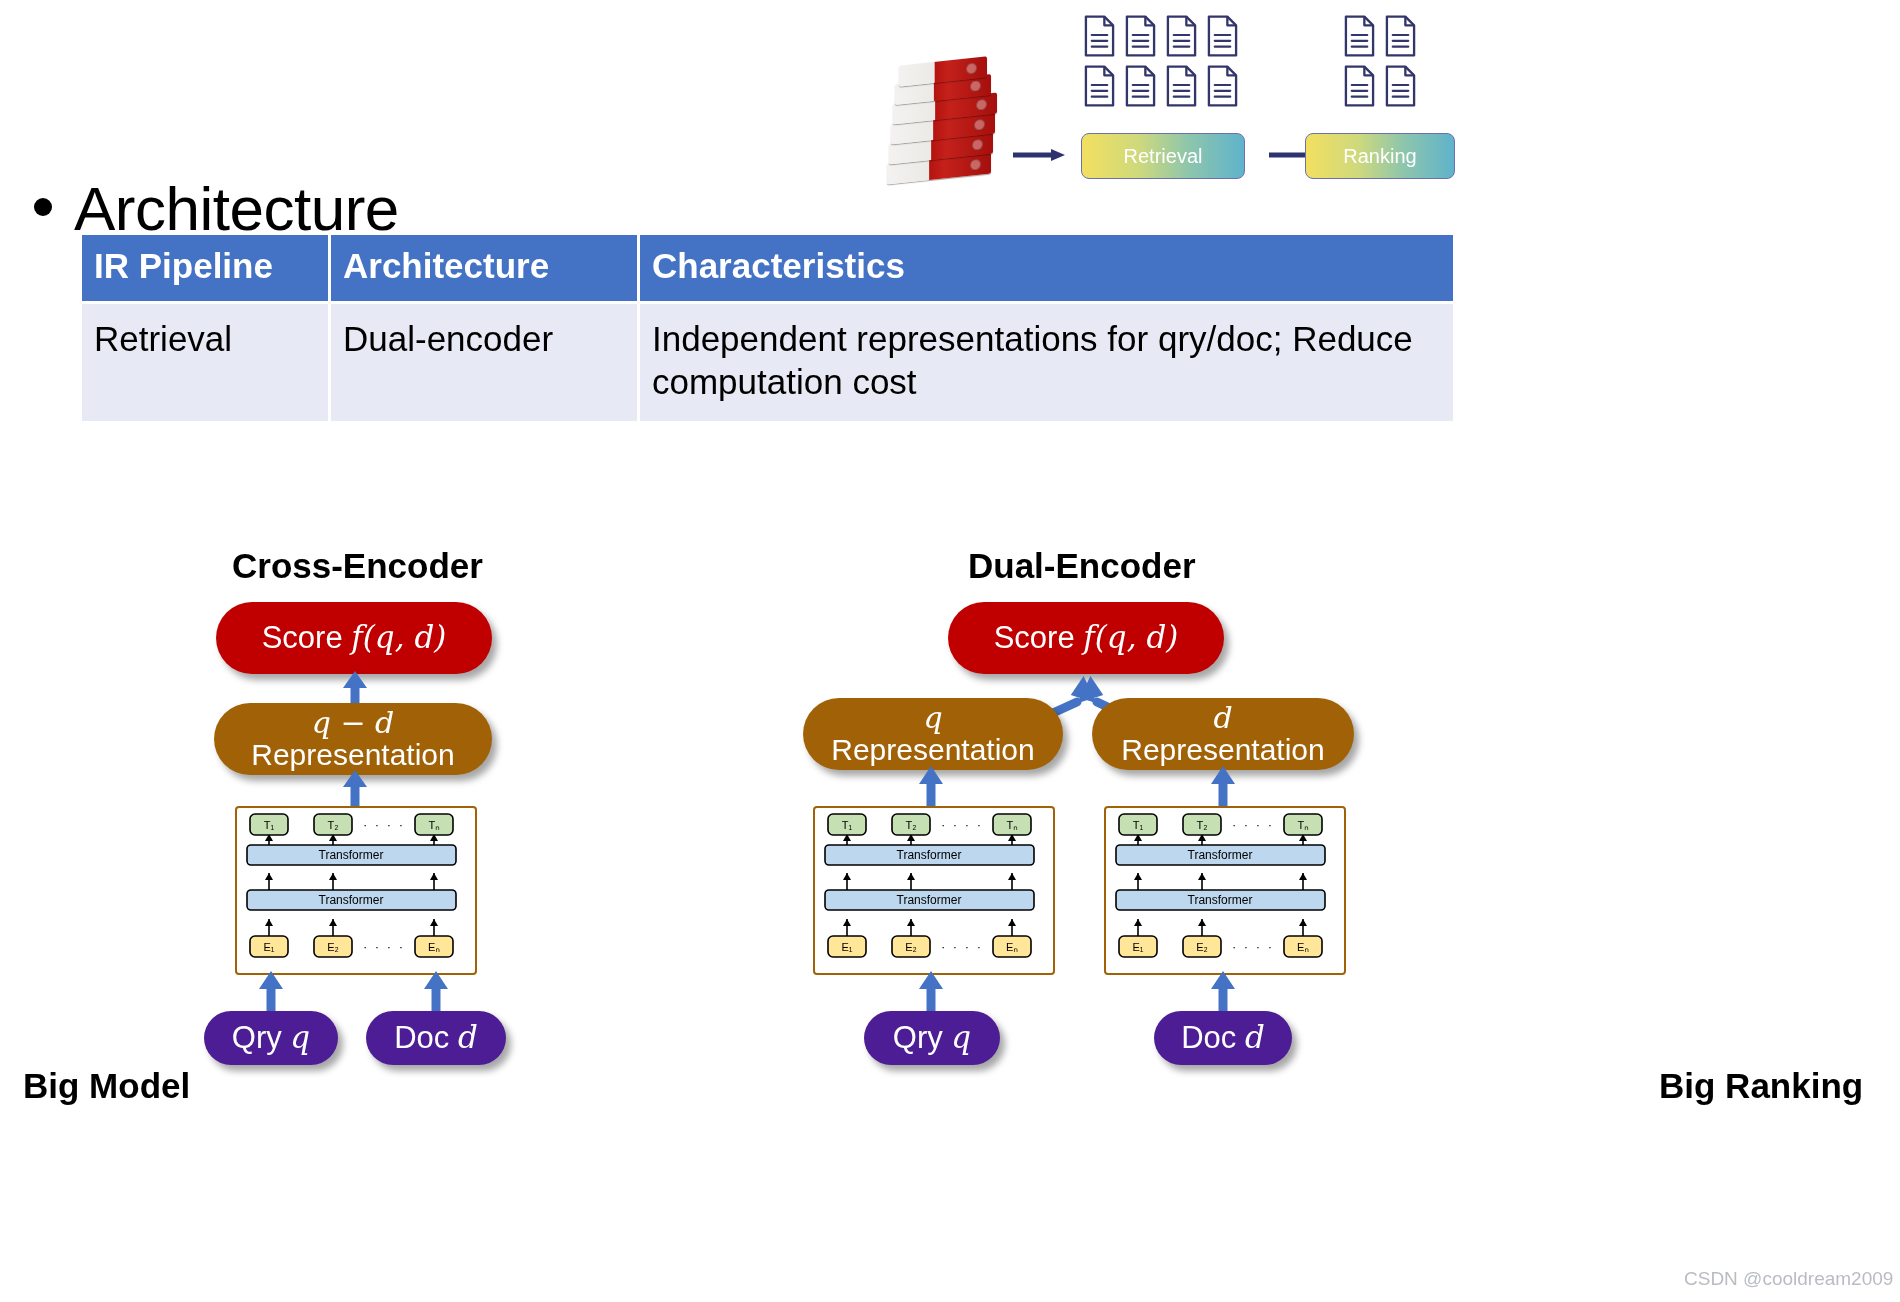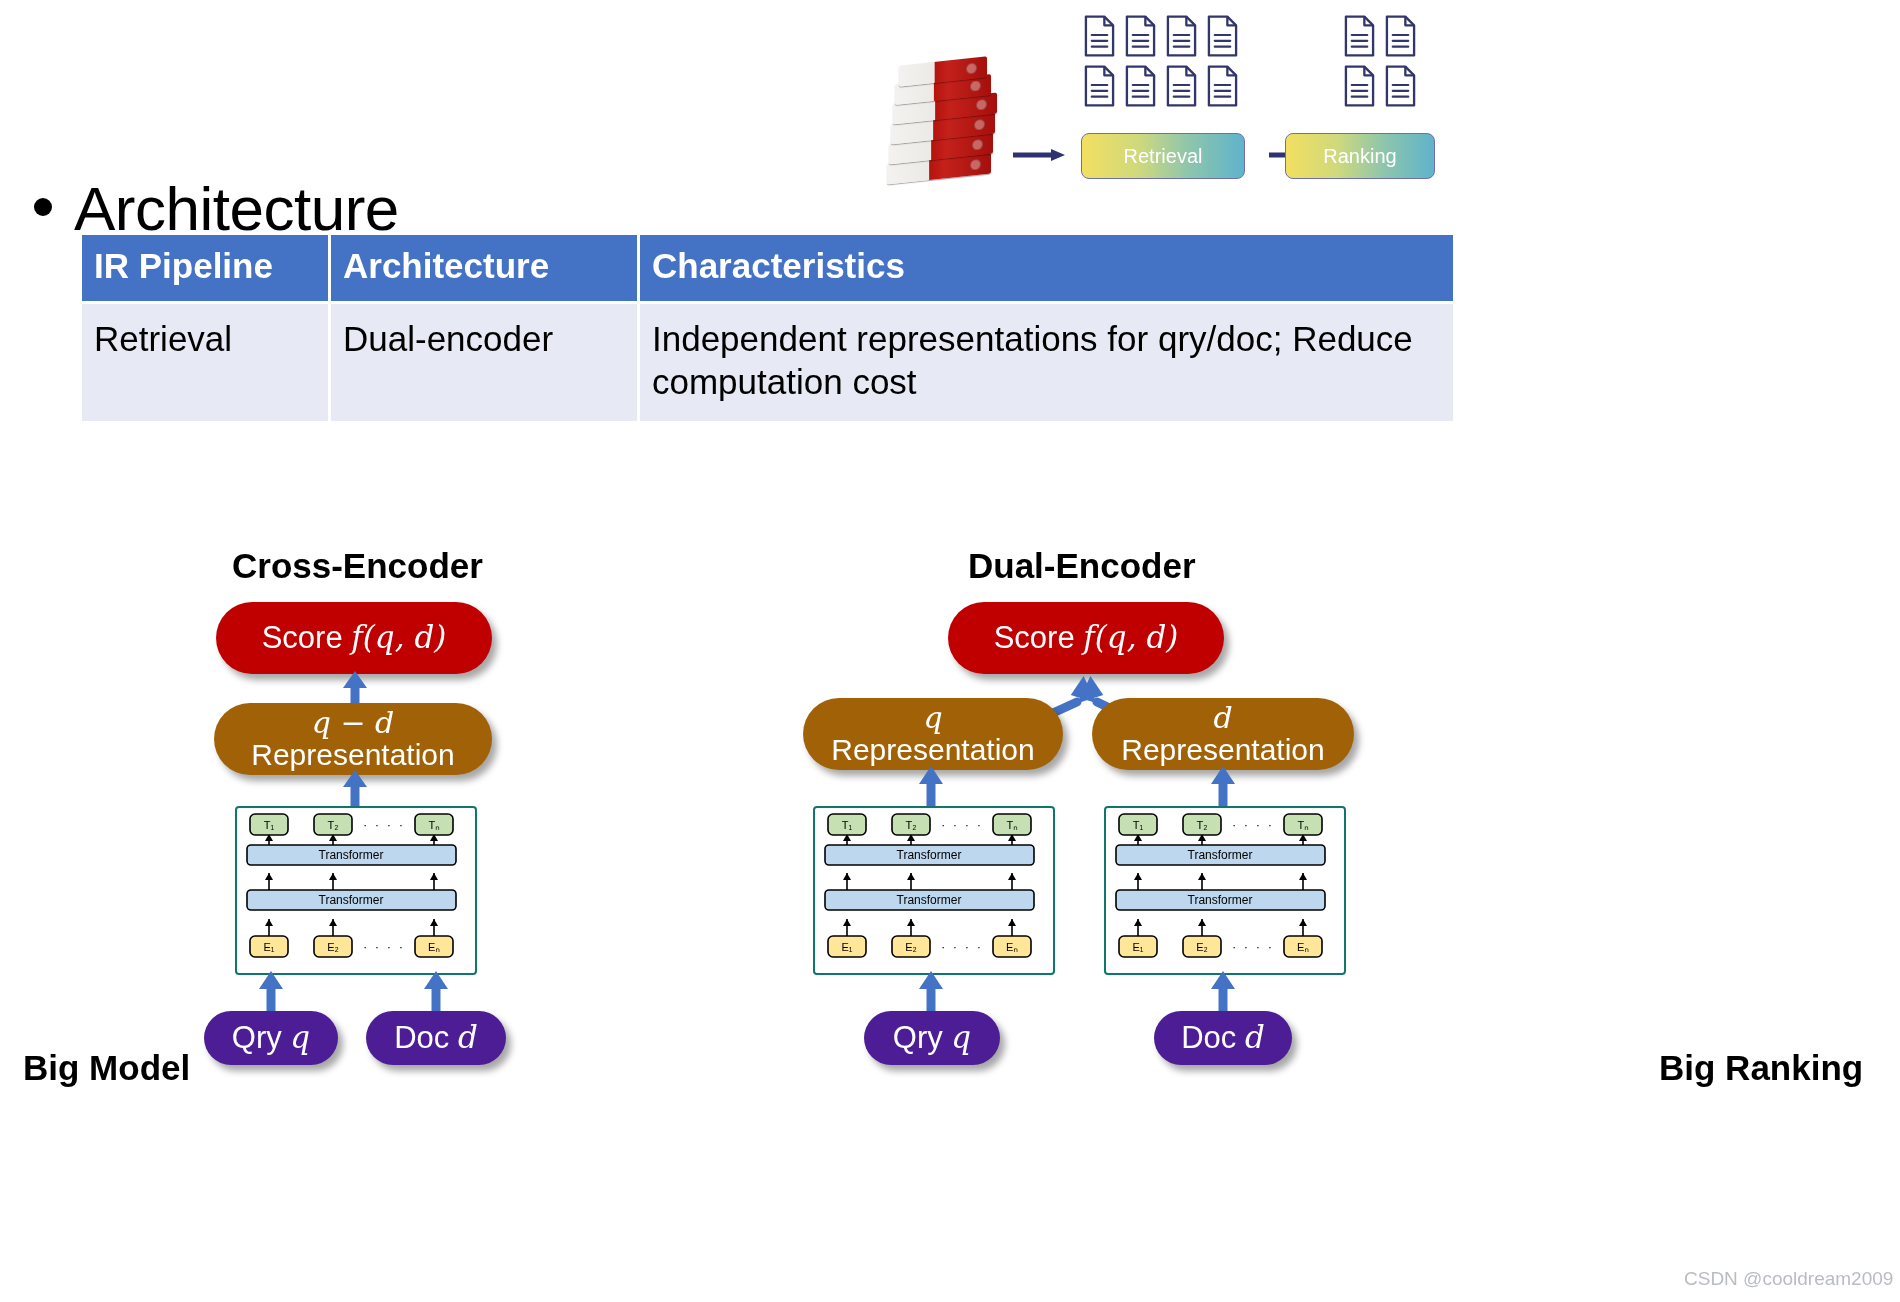--- a/index.html
+++ b/index.html
@@ -102,21 +102,21 @@
     border-radius: 8px;
     border: 1px solid #6e6fae;
     background: linear-gradient(90deg, #f2df60 0%, #cfd97c 35%, #8fc6ab 65%, #5fb3cb 100%);
     color: #fff;
     font-size: 20px;
     display: flex;
     align-items: center;
     justify-content: center;
   }
   #stage-retrieval { left: 216px; top: 133px; width: 162px; }
-  #stage-ranking   { left: 420px; top: 133px; width: 148px; }
+  #stage-ranking   { left: 440px; top: 133px; width: 148px; }
 
   
   #ir-table {
     position: absolute;
     left: 82px;
     top: 235px;
     width: 1371px;
     border-collapse: separate;
     border-spacing: 0;
     table-layout: fixed;
@@ -210,36 +210,37 @@
     position: absolute;
     left: 800px;
     top: 660px;
     width: 560px;
     height: 120px;
   }
 
   
   .encoder {
     position: absolute;
-    border: 2px solid #0f766e;
+    border: 2px solid #a16207;
     border-radius: 4px;
     background: #fff;
   }
   #enc-cross { left: 235px; top: 806px; width: 238px; height: 165px; }
   #enc-dual-q { left: 813px; top: 806px; width: 238px; height: 165px; }
   #enc-dual-d { left: 1104px; top: 806px; width: 238px; height: 165px; }
 
   .enc-svg { display: block; width: 238px; height: 165px; }
 
   
   .side-label {
     position: absolute;
     font-size: 35px;
     font-weight: bold;
     white-space: nowrap;
+    margin-top: 18px;
   }
   #label-big-model  { left: 23px;  top: 1048px; }
   #label-big-models { left: 1659px; top: 1048px; }
 
   #watermark {
     position: absolute;
     left: 1684px;
     top: 1268px;
     font-size: 19px;
     color: #b9bcc2;

